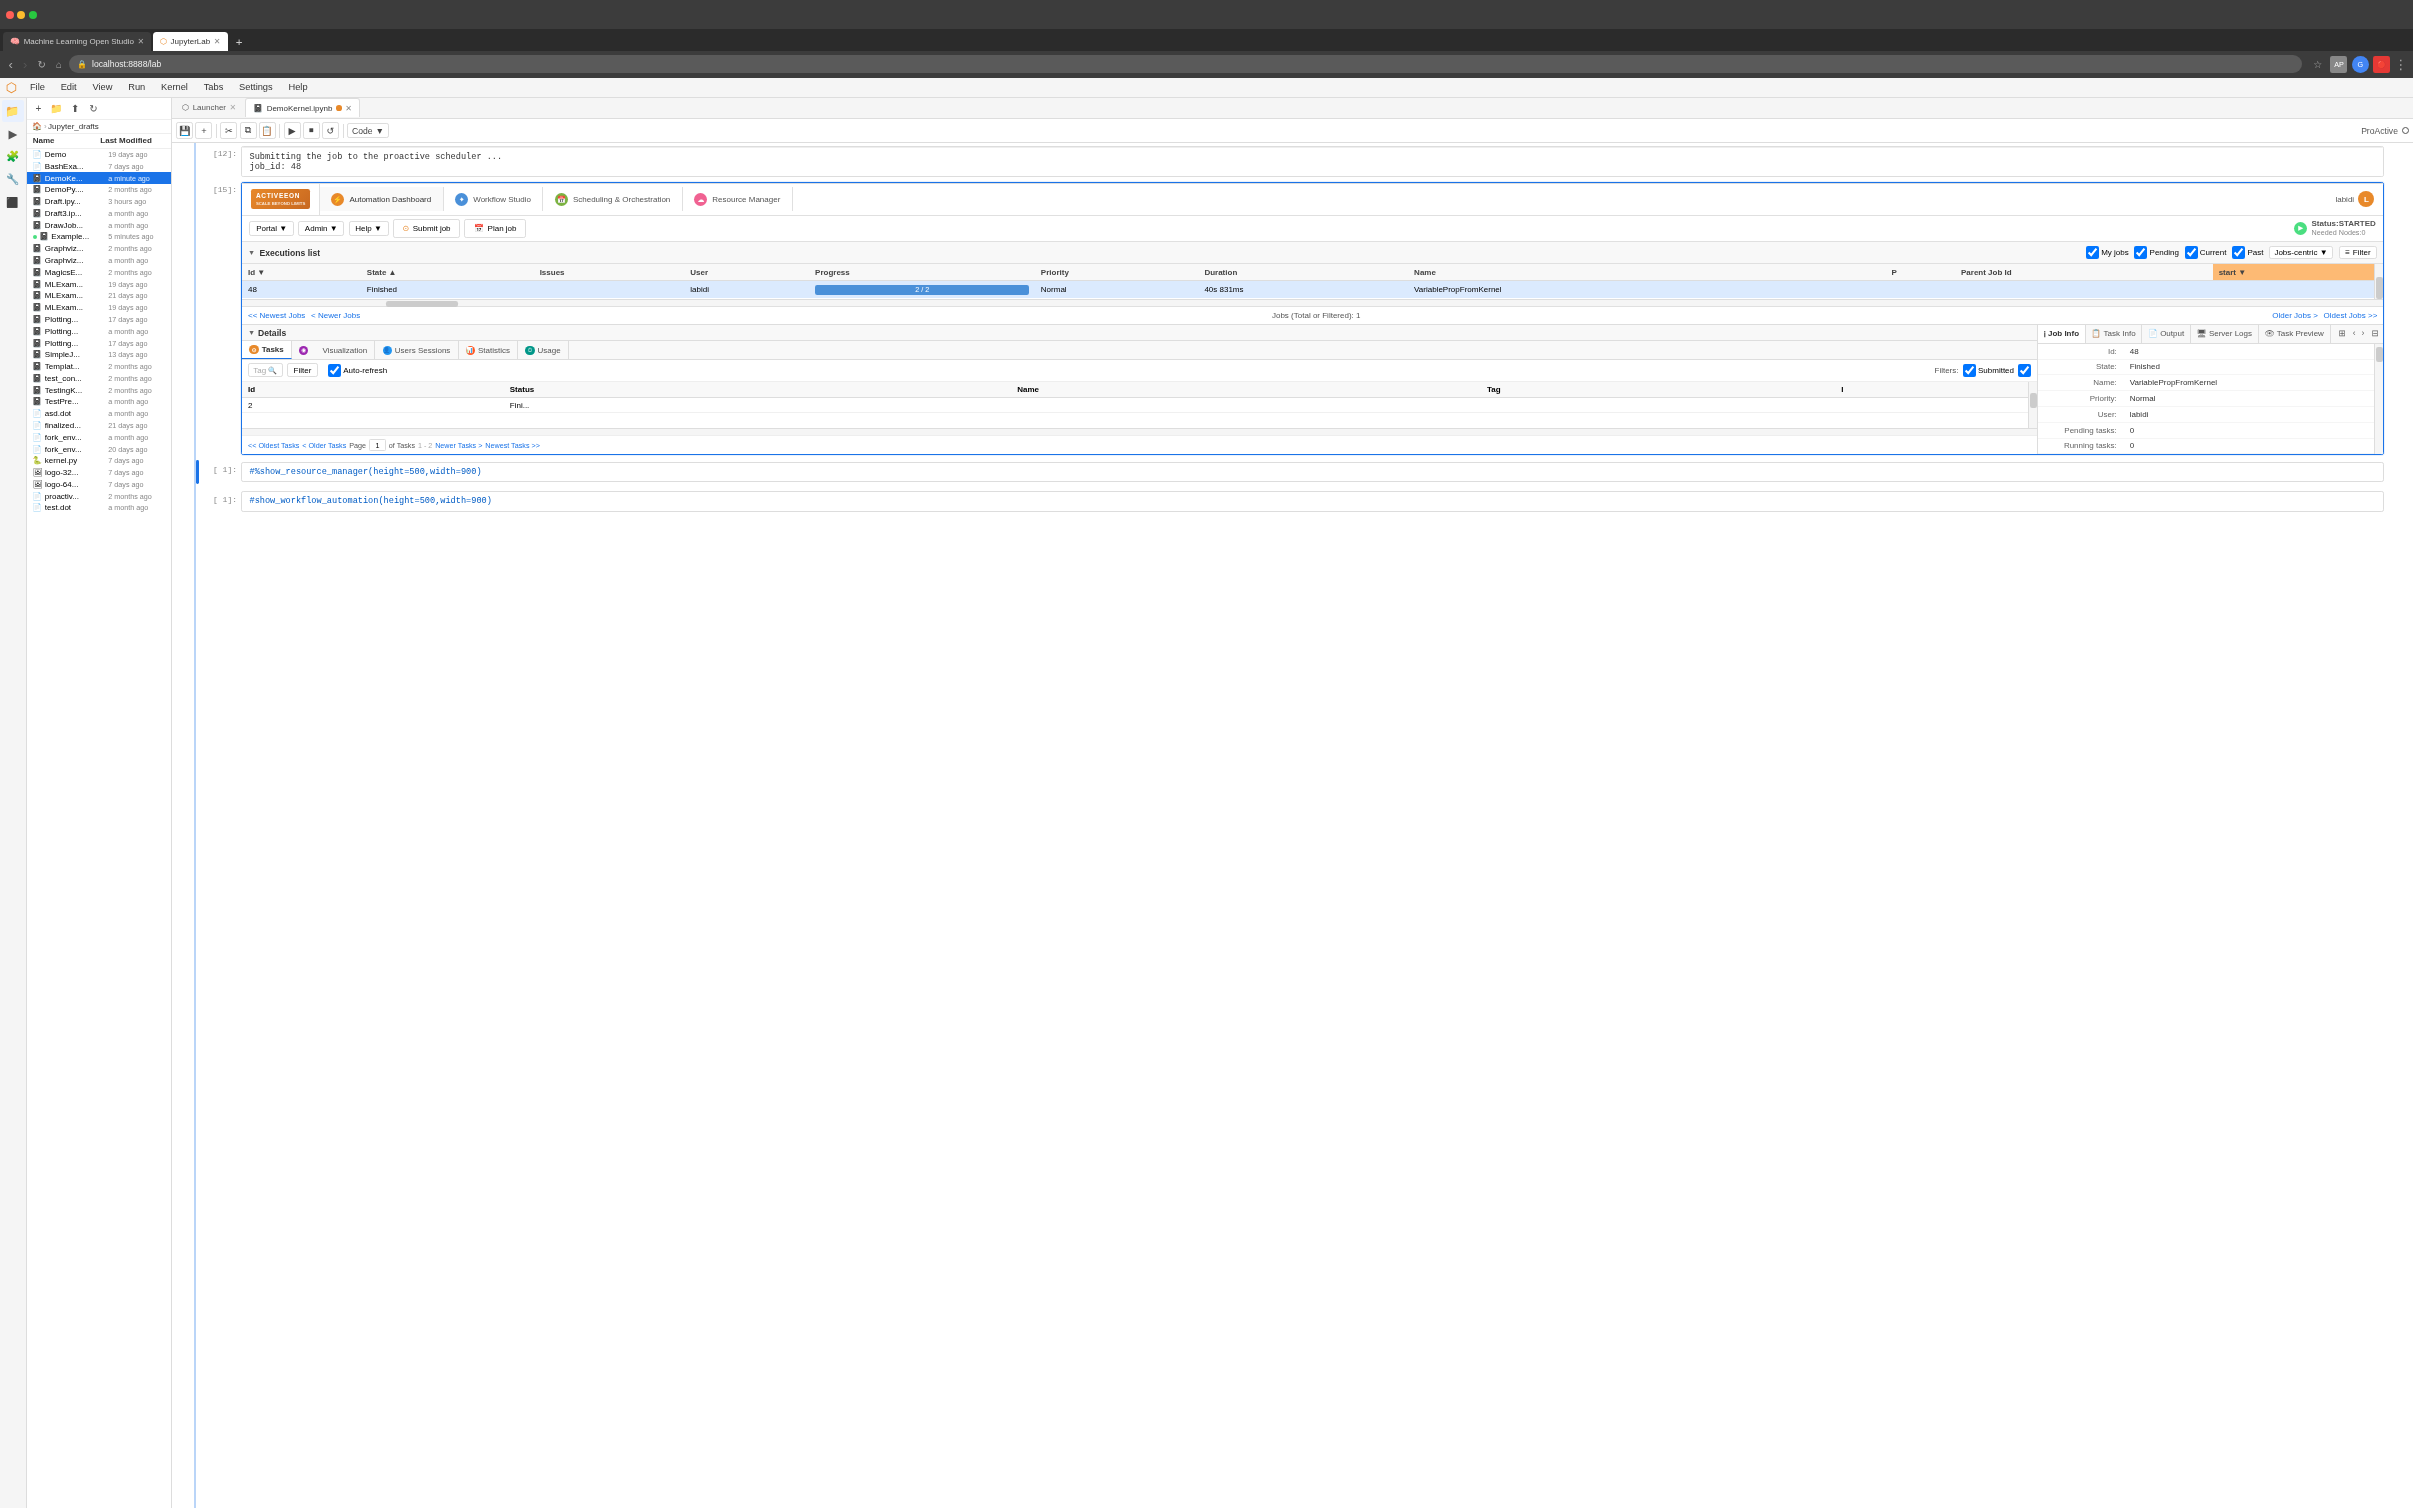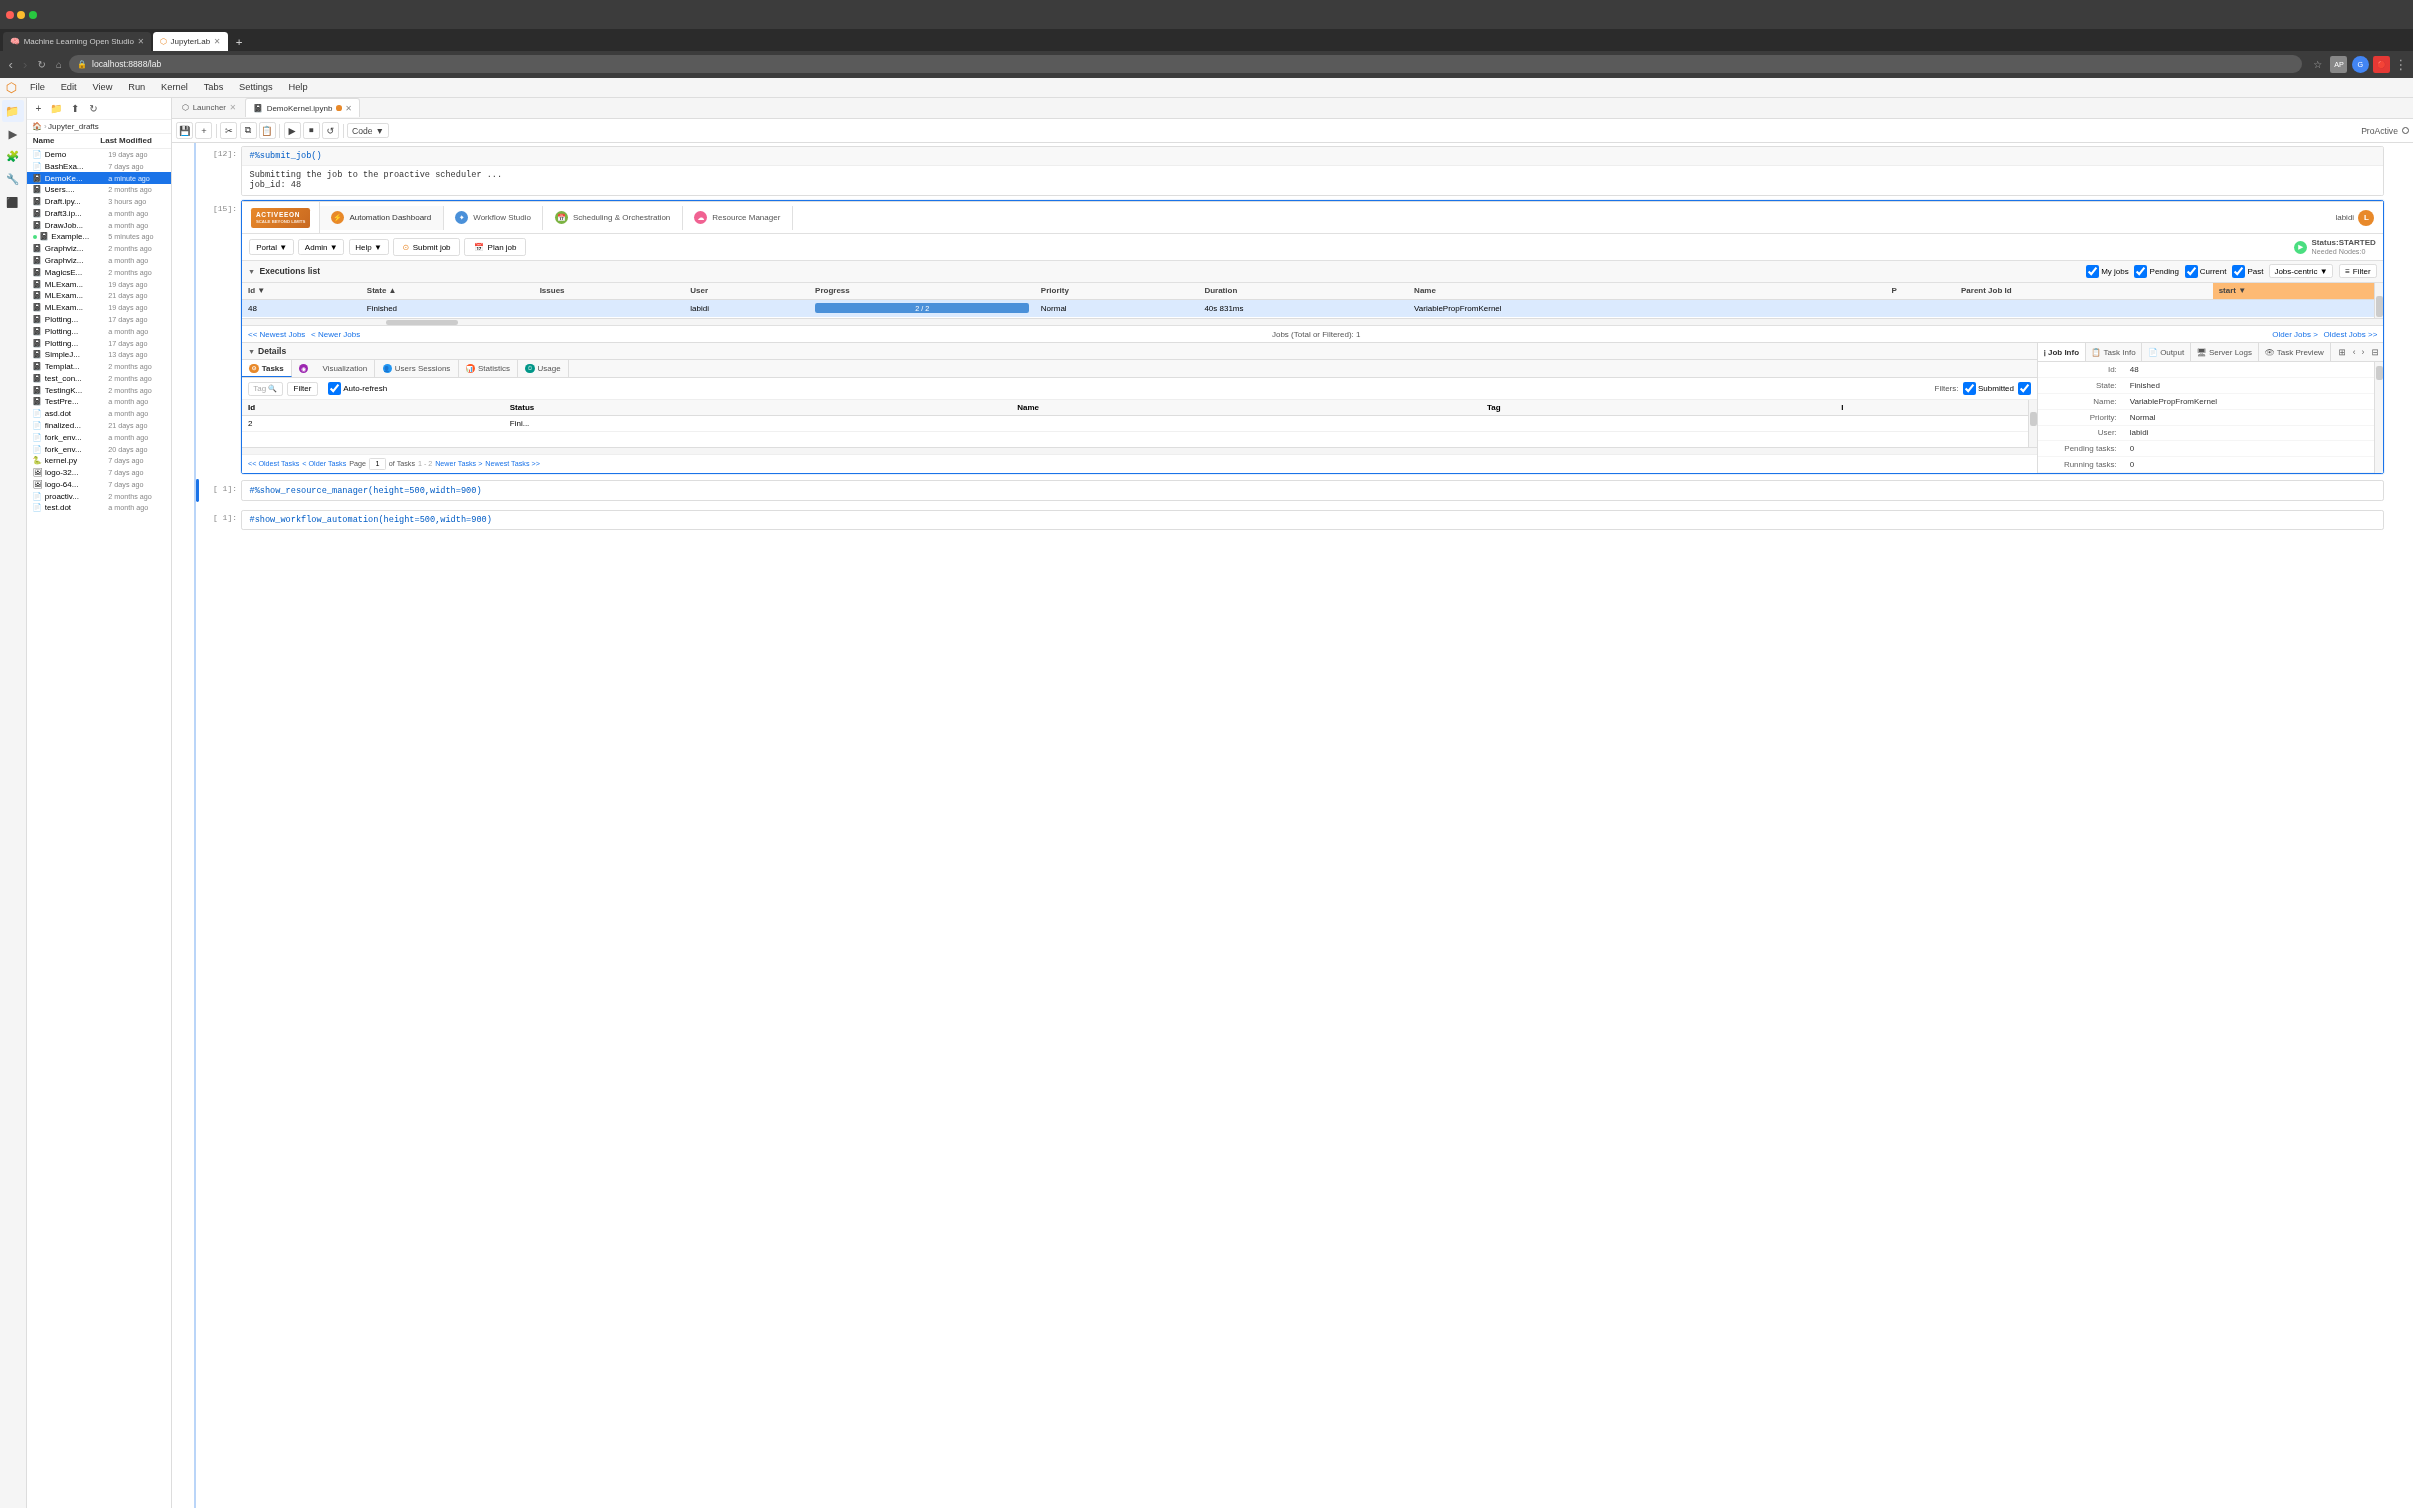--- a/index.html
+++ b/index.html
@@ -127,21 +127,21 @@
           <div style="display: grid; grid-template-columns: 1fr 57px; padding: 1.4px 5.7px; font-size: 8px; cursor: pointer; align-items: center; background: rgb(26, 115, 232); color: rgb(255, 255, 255);">
             <div style="display: flex; align-items: center; gap: 2.2px; overflow: hidden;">
               <span style="font-size: 8px;">📓</span>
               <span style="overflow: hidden; text-overflow: ellipsis; white-space: nowrap;">DemoKe...</span>
             </div>
             <div style="font-size: 7.2px; color: rgb(219, 234, 254); white-space: nowrap;">a minute ago</div>
           </div>
           <div style="display: grid; grid-template-columns: 1fr 57px; padding: 1.4px 5.7px; font-size: 8px; cursor: pointer; align-items: center;">
             <div style="display: flex; align-items: center; gap: 2.2px; overflow: hidden;">
               <span style="font-size: 8px;">📓</span>
-              <span style="overflow: hidden; text-overflow: ellipsis; white-space: nowrap;">Users....</span>
+              <span style="overflow: hidden; text-overflow: ellipsis; white-space: nowrap;">DemoPy....</span>
             </div>
             <div style="font-size: 7.2px; color: rgb(136, 136, 136); white-space: nowrap;">2 months ago</div>
           </div>
           <div style="display: grid; grid-template-columns: 1fr 57px; padding: 1.4px 5.7px; font-size: 8px; cursor: pointer; align-items: center;">
             <div style="display: flex; align-items: center; gap: 2.2px; overflow: hidden;">
               <span style="font-size: 8px;">📓</span>
               <span style="overflow: hidden; text-overflow: ellipsis; white-space: nowrap;">Draft.ipy...</span>
             </div>
             <div style="font-size: 7.2px; color: rgb(136, 136, 136); white-space: nowrap;">3 hours ago</div>
           </div>
@@ -370,21 +370,20 @@
       </div>
 
       <div style="flex:1; overflow-y:auto; background:#fff; position:relative;">
 
         <div style="width:2.2px; background:#1a73e8; position:absolute; left:22px; top:0; height:100%; z-index:1; opacity:0.3;"></div>
 
 
         <div style="display:flex; gap:4.3px; padding:2.2px 29px; position:relative;">
           <div style="color:#888; font-size:8px; min-width:36px; text-align:right; padding-top:3.6px; font-family:'Courier New',monospace;">[12]:</div>
           <div style="flex:1; border:0.7px solid #ddd; border-radius:2.2px; overflow:hidden;">
-            <div style="background:#f8f8f8; padding:4.3px 7.2px; font-family:'Courier New',monospace; font-size:8.6px; color:#005cc5;">#%submit_job()</div>
             <div style="background:#fff; padding:4.3px 7.2px; font-family:'Courier New',monospace; font-size:8.6px; color:#333; border-top:0.7px solid #eee; white-space:pre-line;">Submitting the job to the proactive scheduler ...
 job_id: 48</div>
           </div>
         </div>
 
         <div style="display:flex; gap:4.3px; padding:2.2px 29px; position:relative;">
           <div style="color:#888; font-size:8px; min-width:36px; text-align:right; padding-top:3.6px; font-family:'Courier New',monospace;">[15]:</div>
           <div style="flex:1; border:0.7px solid #1a73e8; border-radius:2.2px; overflow:hidden; box-shadow:0 0 0 0.7px #1a73e822;">
 
             <div style="background:#fff; border-top:0.7px solid #ddd;">

